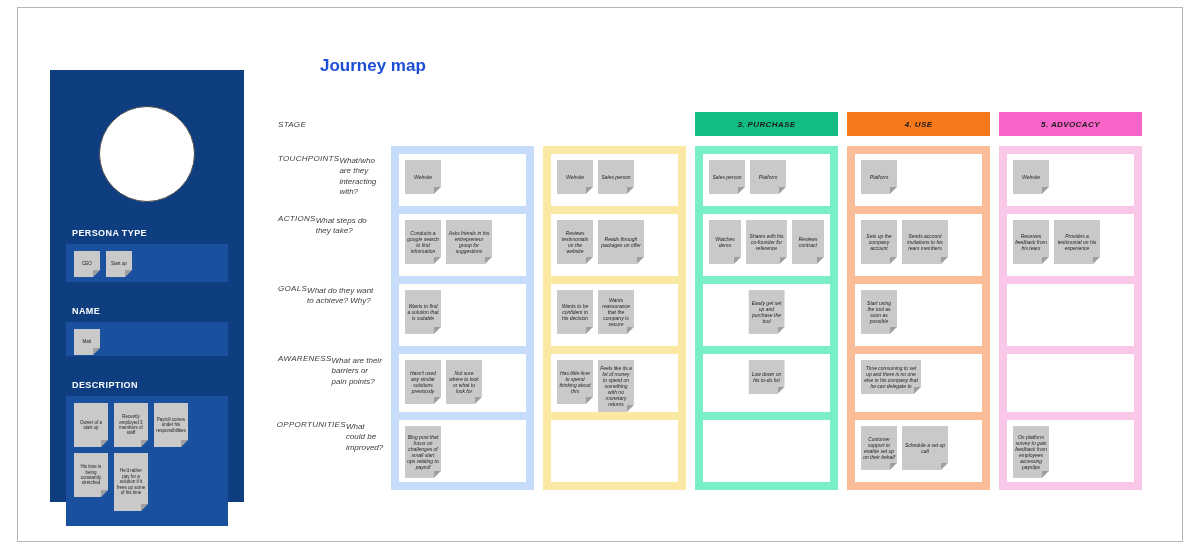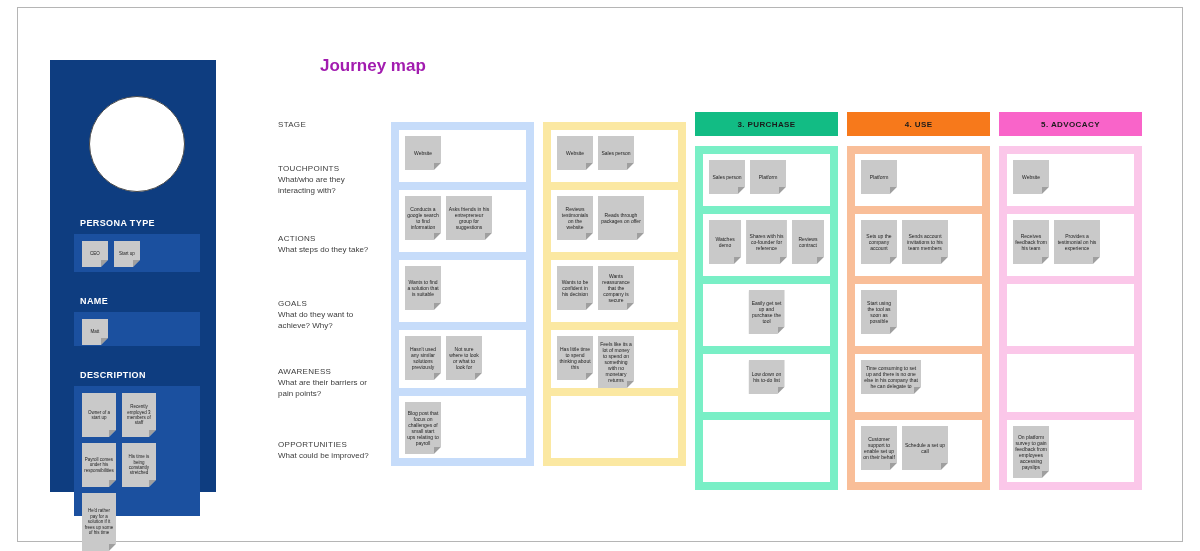--- a/index.html
+++ b/index.html
@@ -1,21 +1,21 @@
 <!DOCTYPE html>
 <html><head>
 <meta charset="utf-8">
 <style>
   * { margin:0; padding:0; box-sizing:border-box; }
   body { background:#ffffff; font-family:"Liberation Sans", sans-serif; }
   .canvas { position:relative; width:1200px; height:551px; background:#ffffff; overflow:hidden; }
   .frame { position:absolute; left:17px; top:7px; right:17px; bottom:9px; border:1px solid #b5b5b5; }
 
   
-  .persona { position:absolute; left:50px; top:60px; width:166px; height:432px;padding-left:8px; }
+  .persona { position:absolute; left:50px; top:70px; width:194px; height:432px; }
   .avatar { width:96px; height:96px; border-radius:50%; background:#ffffff; border:1px solid #4a4a4a; margin:36px auto 0; }
   .p-head { color:#ffffff; font-size:9px; font-weight:bold; letter-spacing:.4px; margin:24px 16px 0 22px; }
   .p-head.first { margin-top:26px; }
   .band { margin:6px 16px 0; padding:7px 8px; display:flex; flex-wrap:wrap; gap:6px; align-items:flex-start; align-content:flex-start; }
   .band-type { height:38px; }
   .band-name { height:34px; }
   .band-desc { height:130px; }
 
   
   .note { position:relative; background:#c9c9c9; color:#222222; font-size:5px; line-height:1.22;
@@ -27,40 +27,40 @@
           background:#9f9f9f; clip-path: polygon(0 0, 0 100%, 100% 0); }
   .n-sm { width:26px; min-height:26px; font-size:4.5px; padding:3px 2px; }
   .n-w  { width:46px; }
   .n-xw { width:60px; }
   .n-t  { min-height:44px; }
   .n-tt { min-height:52px; }
   .n-d  { width:34px; min-height:44px; font-size:4.5px; }
   .n-d2 { width:34px; min-height:58px; font-size:4.5px; }
 
   
-  .title { position:absolute; left:320px; top:56px; font-size:17px; font-weight:bold; color:#a21caf; }
-  .grid { position:absolute; left:278px; top:112px; display:flex; gap:9px; align-items:flex-start; }
+  .title { position:absolute; left:320px; top:56px; font-size:17px; font-weight:bold; color:#1d4ed8; }
+  .grid { position:absolute; left:278px; top:112px; display:flex; gap:9px; align-items:flex-end;font-style:italic; }
 
   .labels-col { width:104px; flex:0 0 104px; }
   .stage-col { width:143px; flex:0 0 143px; }
 
   .stage-header { height:24px; display:flex; align-items:center; justify-content:center;
                   font-size:8px; font-weight:bold; color:#1b1b1b; letter-spacing:.4px; }
   .stage-body { margin-top:10px; padding:8px; display:flex; flex-direction:column; gap:8px; }
   .cell { background:#ffffff; padding:6px; display:flex; gap:5px; align-items:flex-start; }
   .cell.center { justify-content:center; }
   .h-tp  { height:52px; }
   .h-act { height:62px; }
   .h-goal{ height:62px; }
   .h-chal{ height:58px; }
   .h-opp { height:62px; }
 
   .label-slot-stage { height:24px; display:flex; align-items:center; }
   .labels-body { margin-top:10px; padding:8px 0; display:flex; flex-direction:column; gap:8px; }
-  .label-block { display:flex; flex-direction:column; justify-content:center; }
+  .label-block { display:flex; flex-direction:row; justify-content:center; }
   .row-label { font-size:8px; color:#3c3c3c; letter-spacing:.3px; }
   .row-sublabel { font-size:8px; color:#3c3c3c; line-height:1.3; margin-top:2px; }
 </style>
 </head>
 <body>
 
 <div class="canvas">
   <div class="frame"></div>
 
   <aside class="persona" style="background-color: rgb(14, 61, 128);">

